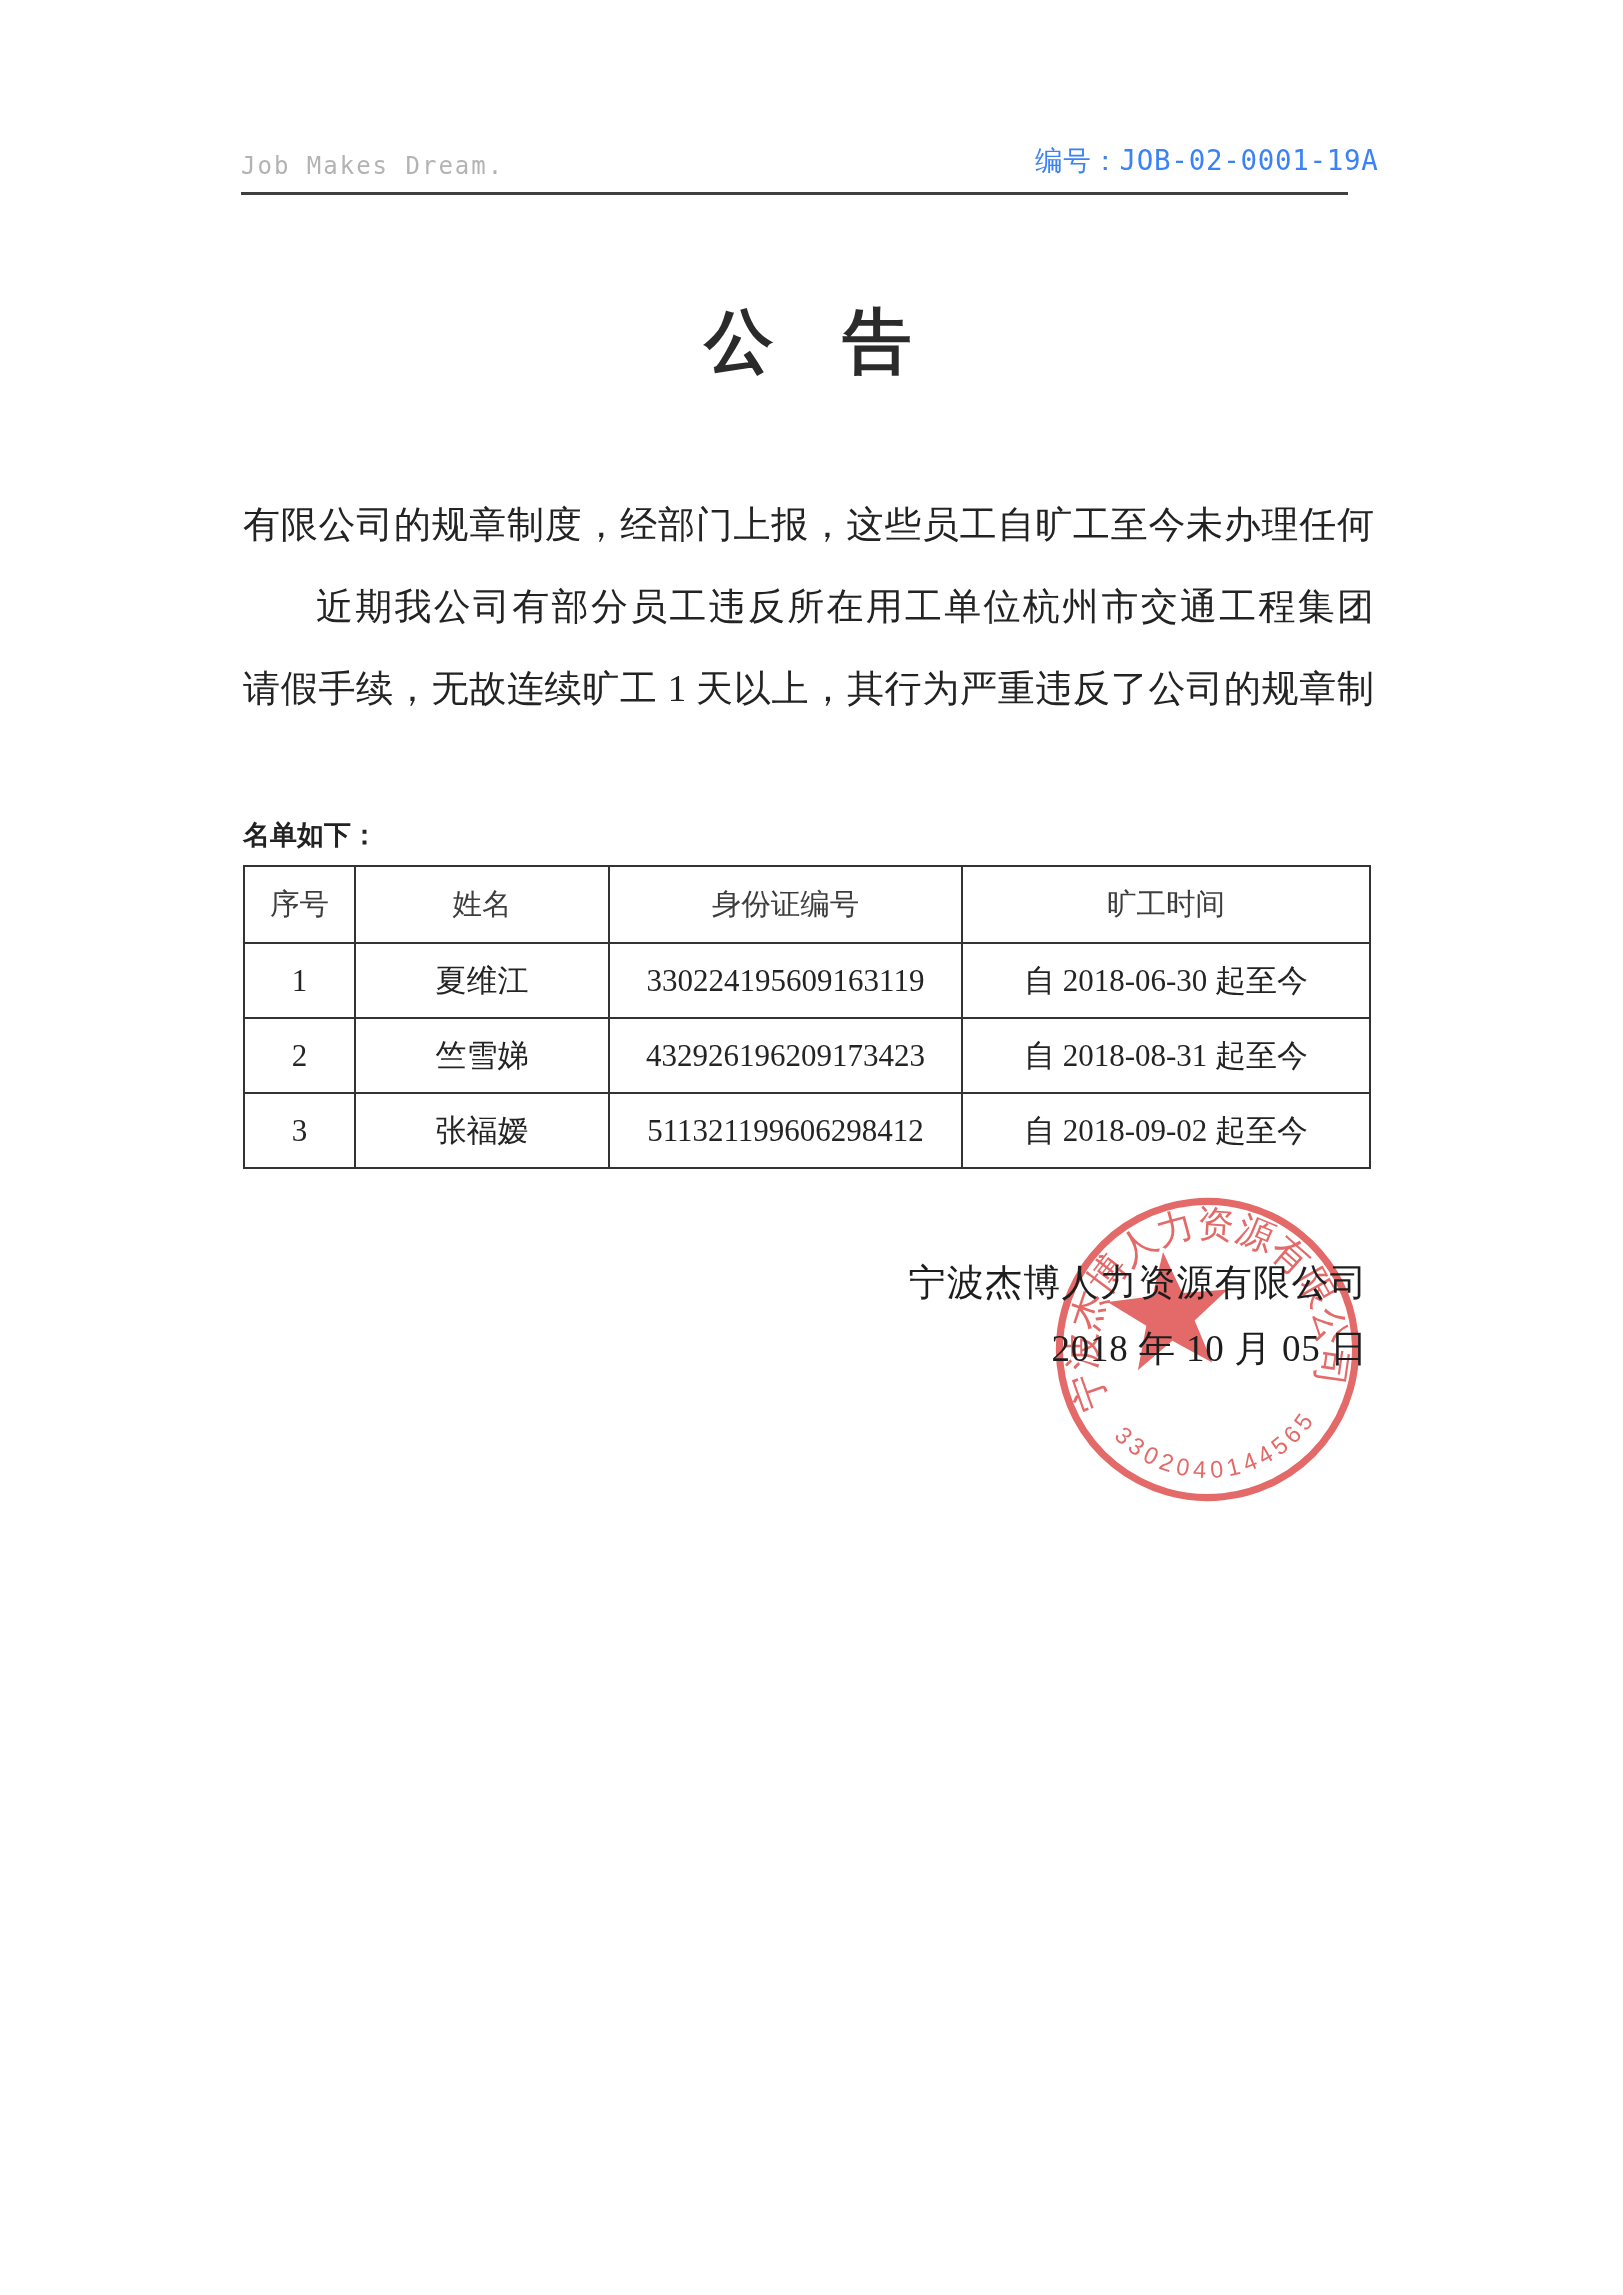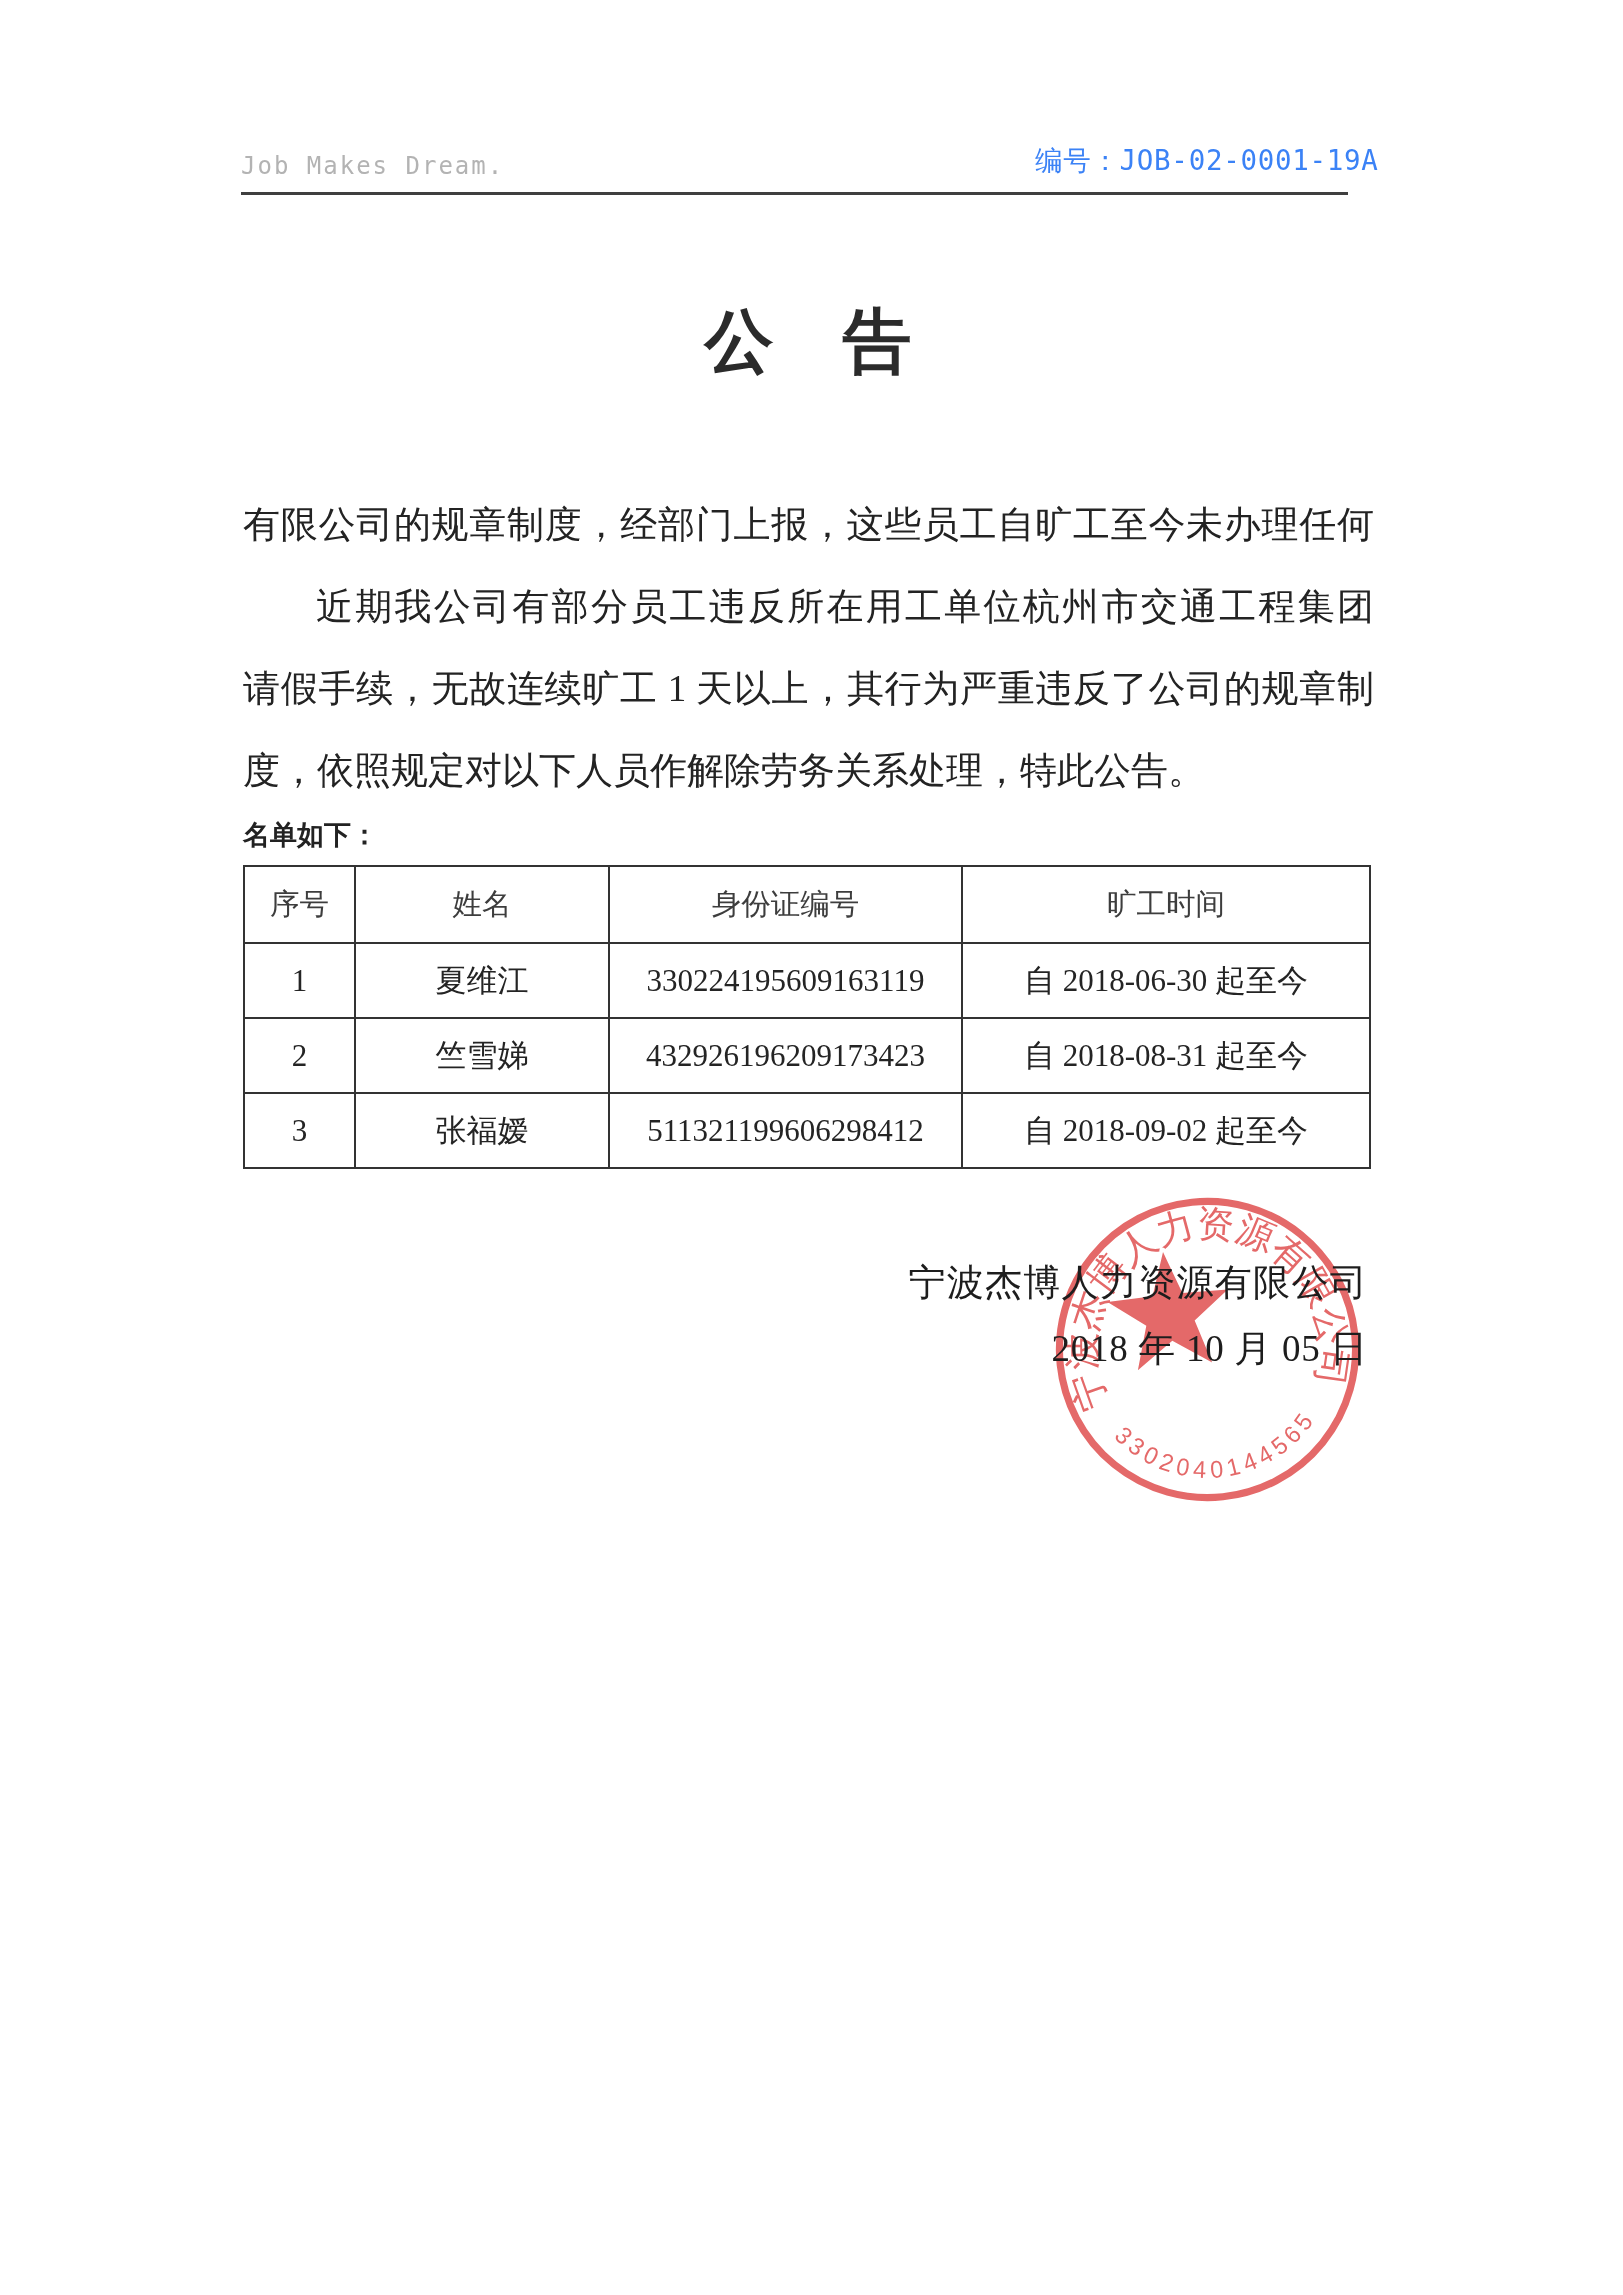--- a/index.html
+++ b/index.html
@@ -83,21 +83,20 @@
   <div class="slogan">Job Makes Dream.</div>
   <div class="doc-number">编号：JOB-02-0001-19A</div>
   <div class="divider"></div>
 
   <div class="title">公　告</div>
 
   <div class="body-text">
     <div class="line just">有限公司的规章制度，经部门上报，这些员工自旷工至今未办理任何</div>
     <div class="line just indent">近期我公司有部分员工违反所在用工单位杭州市交通工程集团</div>
     <div class="line just">请假手续，无故连续旷工 1 天以上，其行为严重违反了公司的规章制</div>
-    <div class="line">度，依照规定对以下人员作解除劳务关系处理，特此公告。</div>
   </div>
 
   <div class="list-intro">名单如下：</div>
 
   <table class="roster">
     <colgroup>
       <col style="width:111px">
       <col style="width:254px">
       <col style="width:353px">
       <col style="width:408px">

